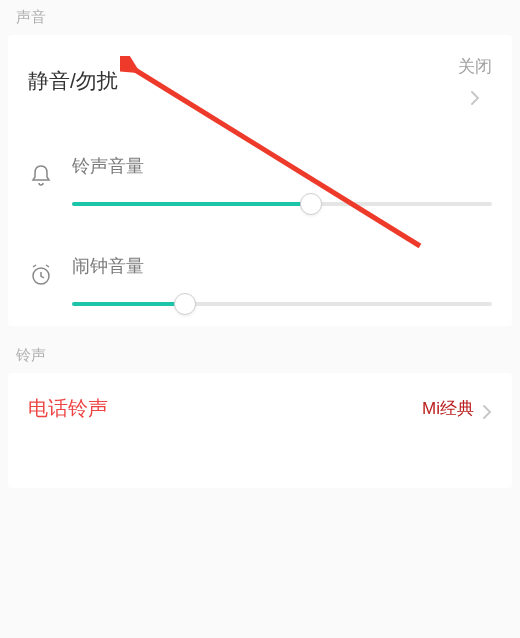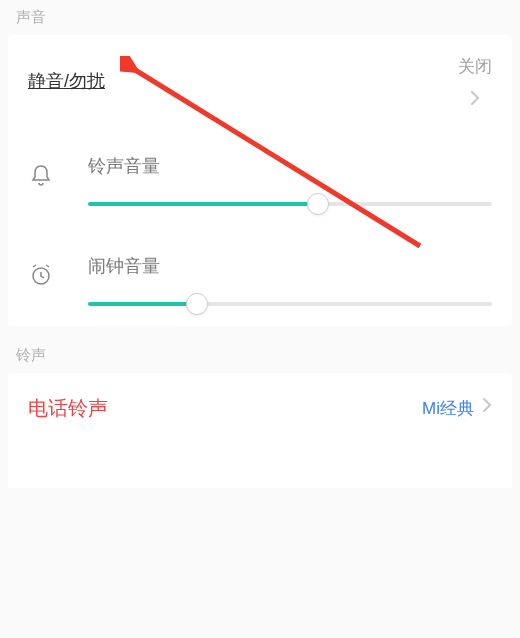--- a/index.html
+++ b/index.html
@@ -26,23 +26,22 @@
       margin: 0 8px;
     }
     .row {
       display: flex;
       align-items: center;
       padding: 20px 20px;
       justify-content: space-between;
     }
     .row-title {
       color: #333;
-      font-size: 18px;
+      font-size: 21px;
       font-weight: 400;
-      text-decoration: underline;
     }
     .row-value {
       color: #a0a0a0;
       font-size: 17px;
       display: flex;
       align-items: center;
       gap: 12px;
       flex-direction: column;
     }
     .chevron {
@@ -60,21 +59,20 @@
       flex-shrink: 0;
       margin-top: 8px;
       width: 26px;
       height: 26px;
       display: flex;
       align-items: center;
       justify-content: center;
     }
     .slider-body {
       flex: 1;
-      margin-left: 16px;
     }
     .slider-label {
       color: #7a7a7a;
       font-size: 18px;
       margin-bottom: 14px;
     }
     .slider-track-wrap {
       position: relative;
       height: 24px;
       display: flex;
@@ -117,24 +115,24 @@
       align-items: center;
       justify-content: space-between;
       padding: 22px 20px;
     }
     .list-title {
       color: #ef4444;
       font-size: 20px;
       font-family: Liberation Mono, monospace;
     }
     .list-value {
-      color: #3b82f6;
+      color: #b91c1c;
       font-size: 17px;
       display: flex;
-      align-items: flex-start;
+      align-items: flex-end;
       gap: 8px;
     }
   </style>
 </head>
 <body>
 
 <div class="section-header">
   <span>声音</span>
 </div>
 

